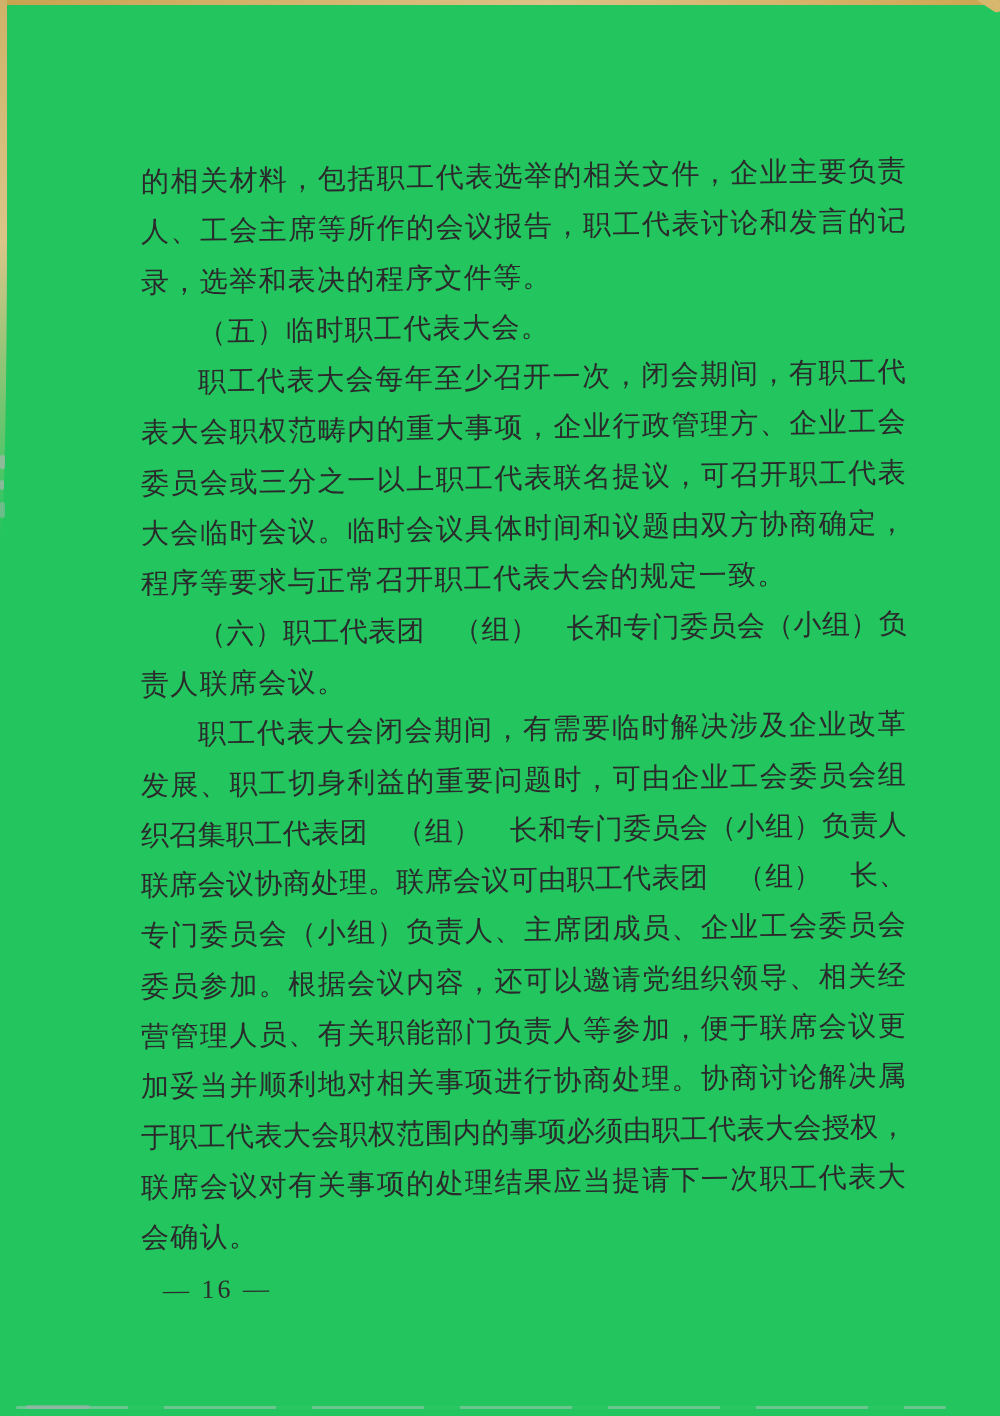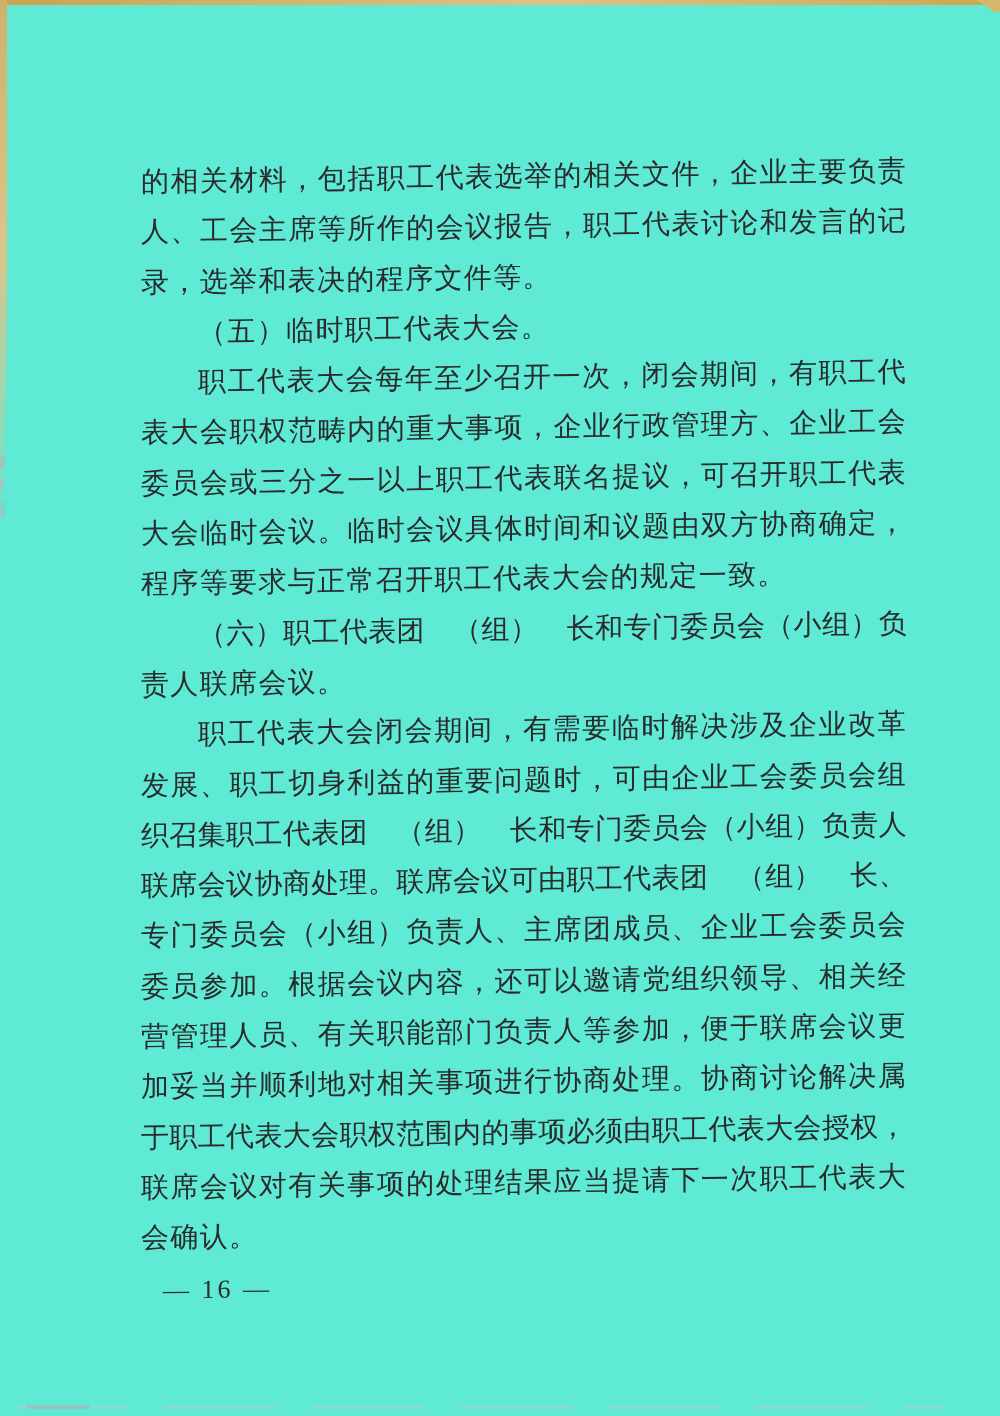--- a/index.html
+++ b/index.html
@@ -4,21 +4,21 @@
 <style>
   html, body {
     margin: 0;
     padding: 0;
     background: #ffffff;
   }
   .page {
     position: relative;
     width: 1000px;
     height: 1416px;
-    background: #5eead4;
+    background: #22c55e;
     overflow: hidden;
     font-family: "Liberation Serif", "DejaVu Serif", serif;
   }
 
   
   .content {
     position: absolute;
     left: 141px;
     top: 157px;
     width: 766px;

